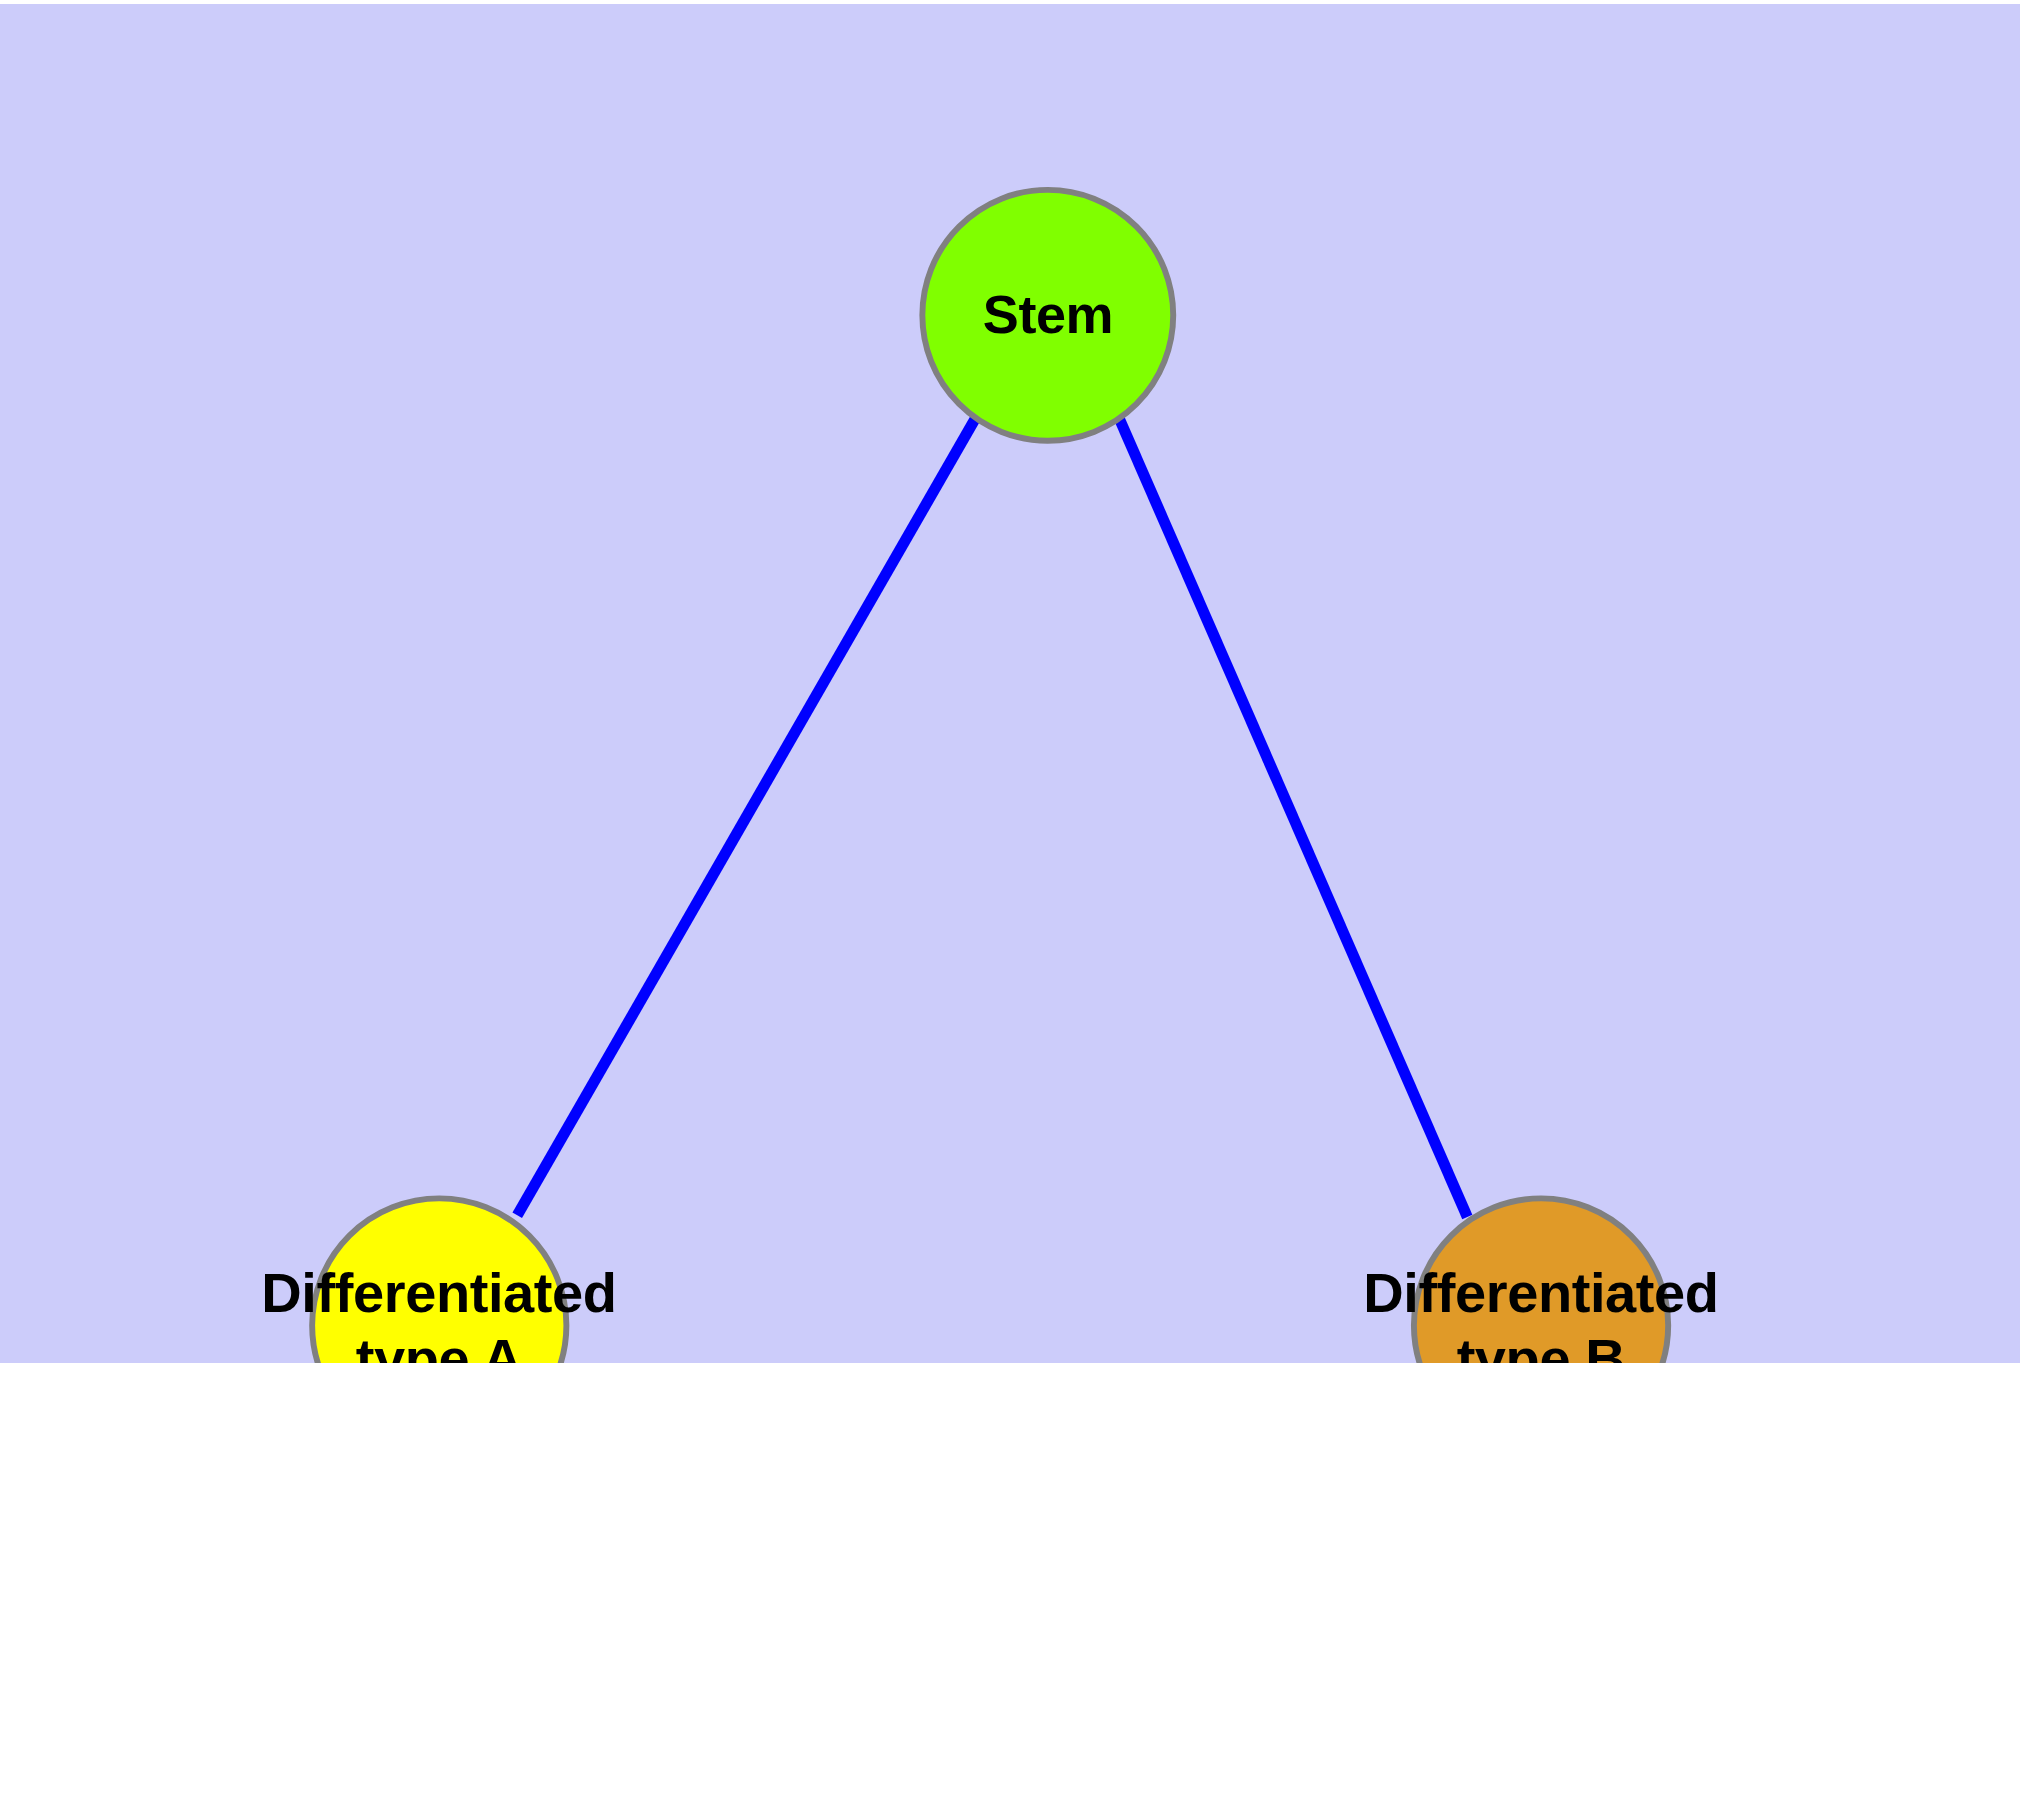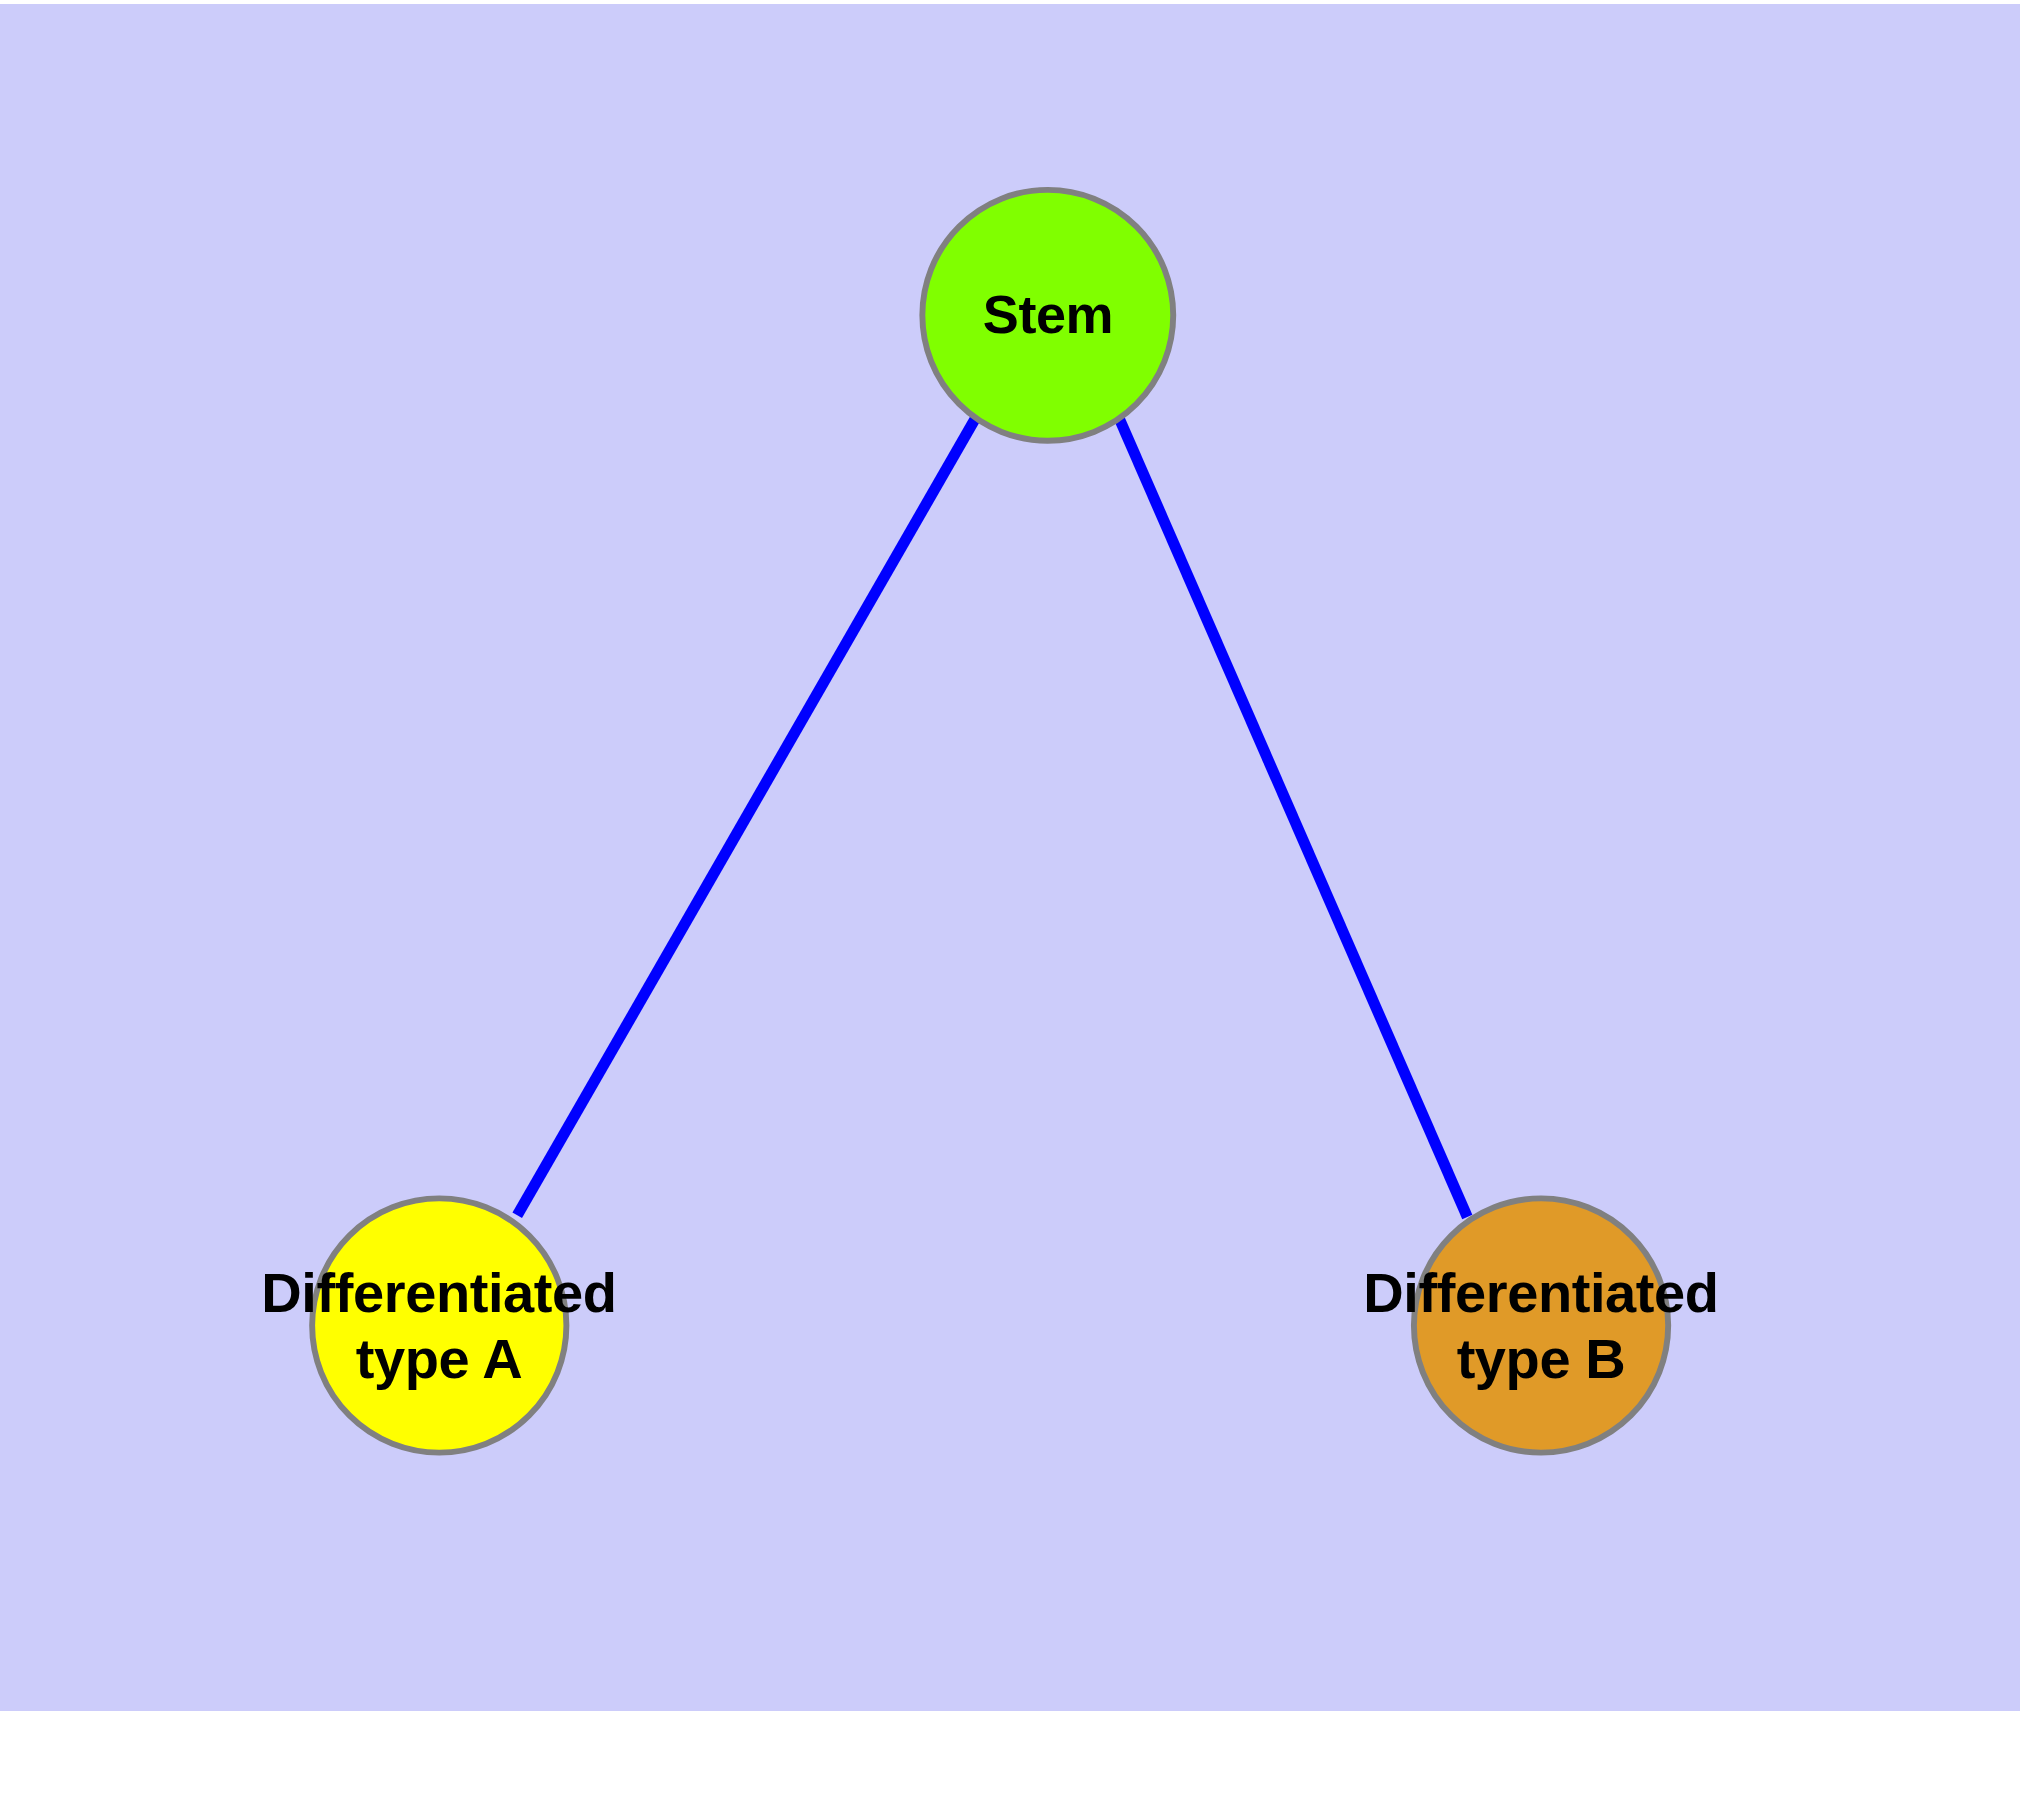--- a/index.html
+++ b/index.html
@@ -52,21 +52,21 @@
     left: 0;
     top: 0;
     width: 2021px;
     height: 4.2px;
     background: #ffffff;
   }
 </style>
 </head>
 <body>
 
-<div id="canvas" style="width: 2021px; height: 1711px;">
+<div id="canvas" style="width: 2021px; height: 1363px;">
 
   <div id="bg-rect" style="width: 2021px; height: 1812px; background: rgb(204, 204, 250);"></div>
 
   <svg id="graph-svg" viewBox="0 0 2384 2138" xmlns="http://www.w3.org/2000/svg" style="width: 2021px; height: 1812px;">
 
     <g>
       <line id="edge-0" x1="1151" y1="493" x2="610" y2="1434" stroke="#0000ff" stroke-width="13" stroke-linecap="butt"></line>
       <line id="edge-1" x1="1320" y1="493" x2="1731" y2="1436" stroke="#0000ff" stroke-width="13" stroke-linecap="butt"></line>
     </g>
 

